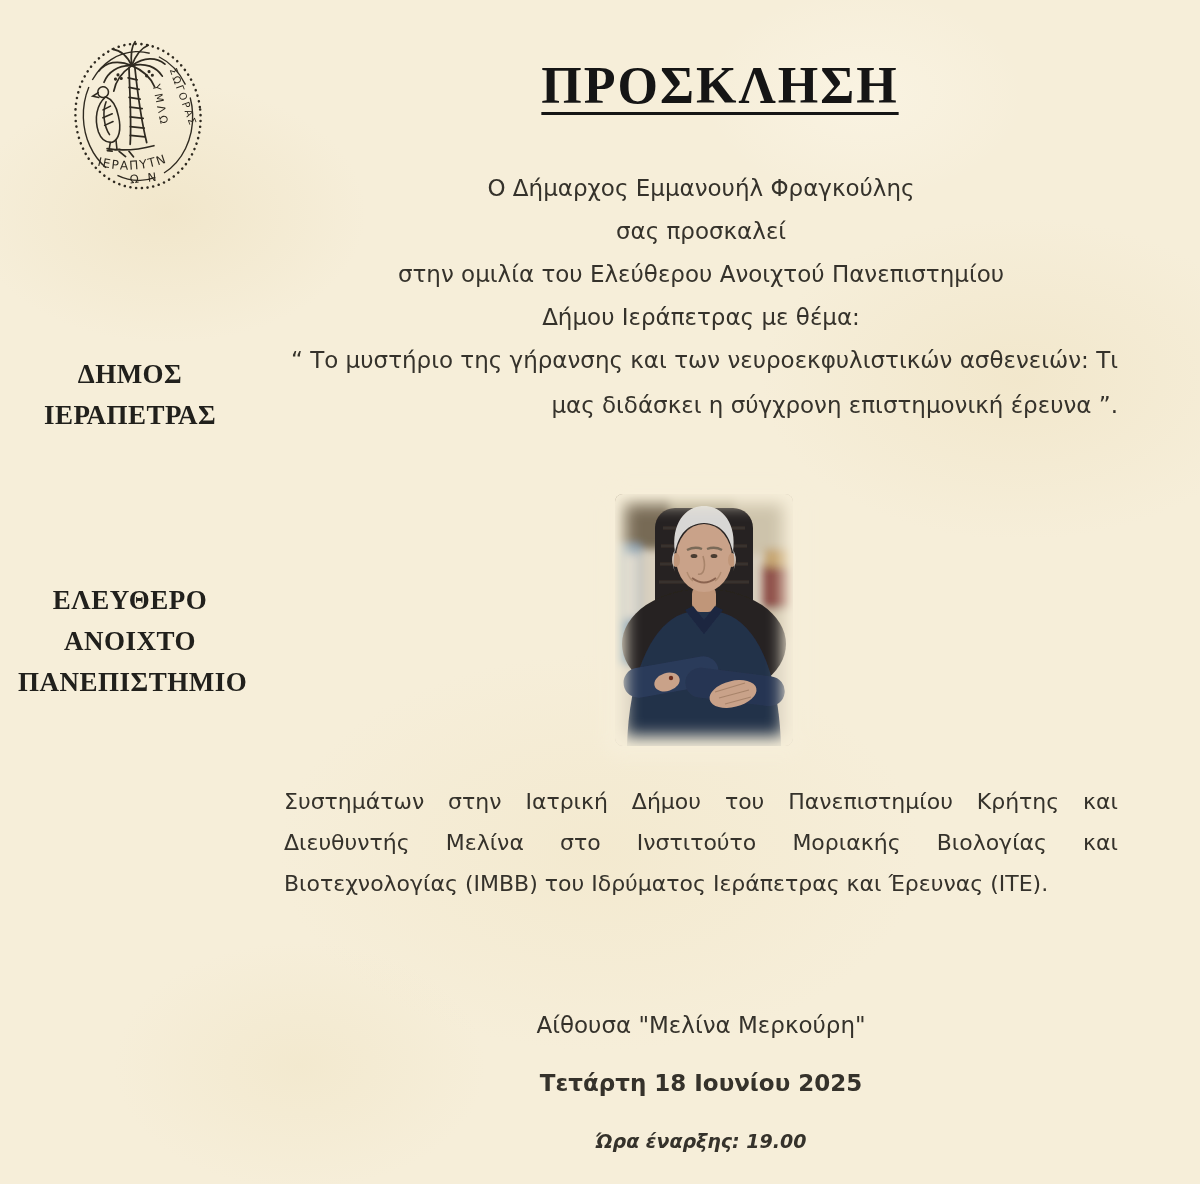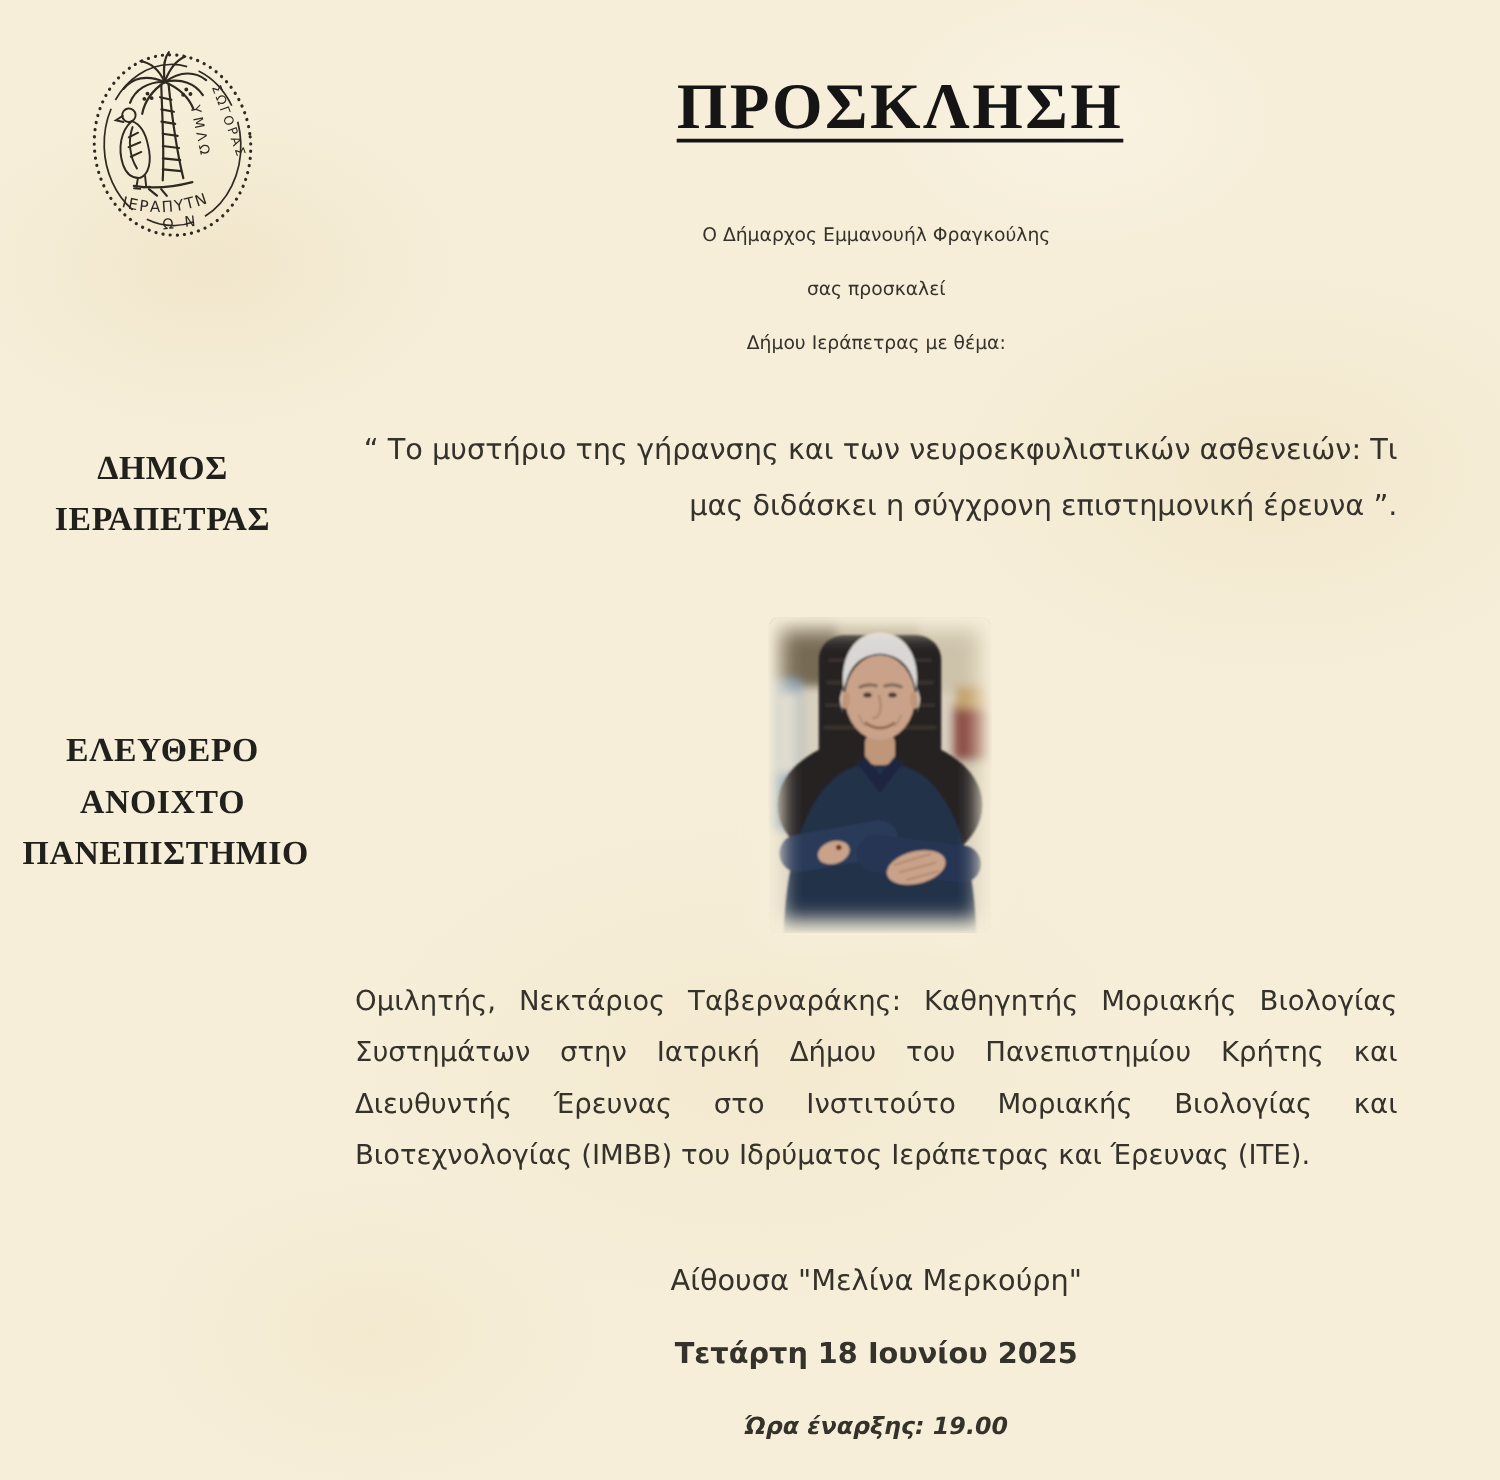--- a/index.html
+++ b/index.html
@@ -16,21 +16,21 @@
     color:#35322b;
   }
   .title {
     position:absolute; left:240px; top:56px; width:960px; margin:0;
     text-align:center;
     font-family:"Liberation Serif","DejaVu Serif",serif;
     font-size:52px; font-weight:600; letter-spacing:2px; color:#151515;
     text-decoration:underline; text-decoration-thickness:3px; text-underline-offset:9px;
   }
   .block { position:absolute; left:284px; width:834px; }
-  .intro   { top:167px; font-size:15px; line-height:43px; text-align:center; }
+  .intro   { top:167px; font-size:23px; line-height:43px; text-align:center; }
   .theme   { top:338px; font-size:23px; line-height:45px; text-align:right; }
   .speaker { top:781px; font-size:22px; line-height:41px; }
   .speaker .jline { text-align:justify; text-align-last:justify; }
   .speaker .jline.last { text-align:left; text-align-last:left; }
   .venue { top:1012px; font-size:23px; text-align:center; }
   .date  { top:1070px; font-size:23px; text-align:center; font-weight:600; }
   .time  { top:1130px; font-size:19px; text-align:center; font-style:italic; font-weight:600; }
   .sidebar-label {
     position:absolute; left:18px; width:224px; text-align:center;
     font-family:"Liberation Serif","DejaVu Serif",serif; font-weight:bold;
@@ -123,20 +123,21 @@
   </div>
   <div class="sidebar-label sidebar-university">
     <div>ΕΛΕΥΘΕΡΟ</div>
     <div>ΑΝΟΙΧΤΟ</div>
     <div>ΠΑΝΕΠΙΣΤΗΜΙΟ</div>
   </div>
 
   <div class="block intro">
     <div>Ο Δήμαρχος Εμμανουήλ Φραγκούλης</div>
     <div>σας προσκαλεί</div>
+    <div>στην ομιλία του Ελεύθερου Ανοιχτού Πανεπιστημίου</div>
     <div>Δήμου Ιεράπετρας με θέμα:</div>
   </div>
 
   <div class="block theme">
     <div>“ Το μυστήριο της γήρανσης και των νευροεκφυλιστικών ασθενειών: Τι</div>
     <div>μας διδάσκει η σύγχρονη επιστημονική έρευνα ”.</div>
   </div>
 
   <div class="photo">
     <svg viewBox="0 0 178 252">
@@ -195,23 +196,22 @@
           <path d="M100,198 l30,-9 M104,204 l30,-8 M110,210 l26,-7" stroke="#a8846b" stroke-width="1.2" fill="none"></path>
           <ellipse cx="52" cy="188" rx="13" ry="9" fill="#c9a289" transform="rotate(-18 52 188)"></ellipse>
           <circle cx="56" cy="184" r="2.2" fill="#6e2f1e"></circle>
         </g>
       </g>
     </svg>
     <div class="fade"></div>
   </div>
 
   <div class="block speaker">
-    <div class="jline">Ομιλητής, Νεκτάριος Ταβερναράκης: Καθηγητής Μοριακής Βιολογίας</div>
     <div class="jline">Συστημάτων στην Ιατρική Δήμου του Πανεπιστημίου Κρήτης και</div>
-    <div class="jline">Διευθυντής Έρευνας στο Ινστιτούτο Μοριακής Βιολογίας και</div>
+    <div class="jline">Διευθυντής Μελίνα στο Ινστιτούτο Μοριακής Βιολογίας και</div>
     <div class="jline last">Βιοτεχνολογίας (ΙΜΒΒ) του Ιδρύματος Ιεράπετρας και Έρευνας (ΙΤΕ).</div>
   </div>
 
   <div class="block venue">Αίθουσα "Μελίνα Μερκούρη"</div>
   <div class="block date">Τετάρτη 18 Ιουνίου 2025</div>
   <div class="block time">Ώρα έναρξης: 19.00</div>
 
 </div>
 
 </body></html>

